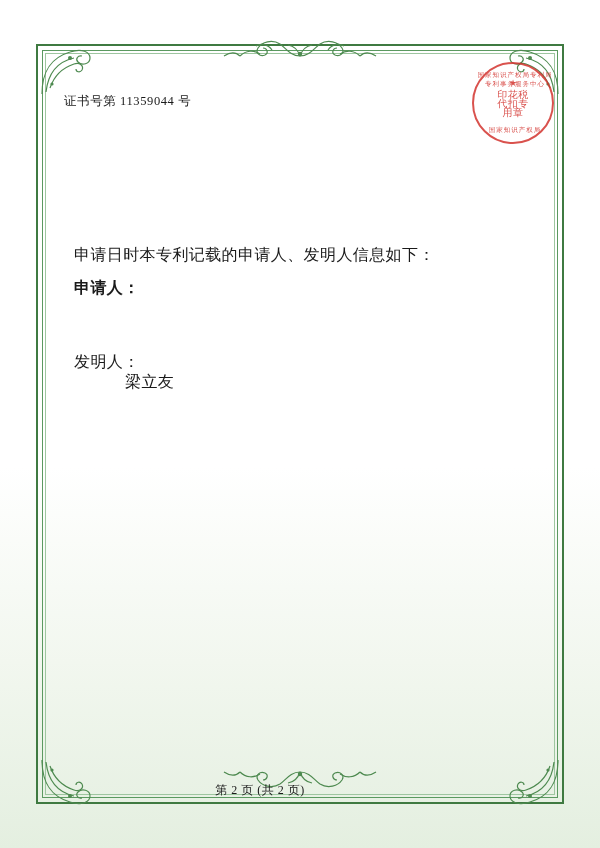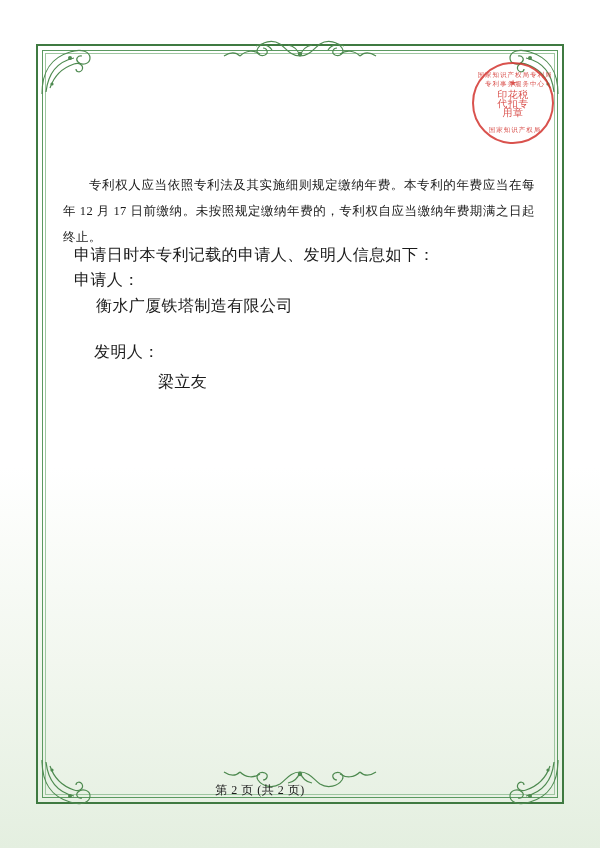--- a/index.html
+++ b/index.html
@@ -130,24 +130,24 @@
 
   .info-line {
     position: absolute;
     left: 74px;
     font-size: 16px;
     color: #1a1a1a;
     letter-spacing: 0.4px;
     white-space: nowrap;
   }
   .l-intro { top: 245px; }
-  .l-applicant-label { top: 270px; }
+  .l-applicant-label { top: 278px; font-weight: bold; }
   .l-applicant-value { top: 296px; left: 96px; }
-  .l-inventor-label { top: 342px; margin-left: 20px; }
-  .l-inventor-value { top: 372px; left: 125px; margin-left: 33px; }
+  .l-inventor-label { top: 352px; }
+  .l-inventor-value { top: 372px; left: 125px; }
 
   .footer {
     position: absolute;
     left: 0; top: 782px;
     width: 520px;
     text-align: center;
     font-size: 12px;
     color: #1a1a1a;
     letter-spacing: 0.5px;
   }
@@ -225,24 +225,23 @@
   </div>
 
   <div class="seal">
     <div class="seal-arc-top">国家知识产权局专利局专利事务服务中心</div>
     <div class="seal-star">★</div>
     <div class="seal-inner">印花税
 代扣专用章</div>
     <div class="seal-arc-bottom">国家知识产权局</div>
   </div>
 
-
-  <div class="para">专利权人应当依照专利法及其实施细则规定缴纳年费。本专利的年费应当在每年 12 月 17 日前缴纳。未按照规定缴纳年费的，专利权自应当缴纳年费期满之日起终止。</div>
+  <div class="cert-no">证书号第 11359044 号</div>
+
 
   <div class="info-line l-intro">申请日时本专利记载的申请人、发明人信息如下：</div>
   <div class="info-line l-applicant-label">申请人：</div>
-  <div class="info-line l-applicant-value">衡水广厦铁塔制造有限公司</div>
   <div class="info-line l-inventor-label">发明人：</div>
   <div class="info-line l-inventor-value">梁立友</div>
 
   <div class="footer">第 2 页 (共 2 页)</div>
 
 </div>
 
 </body></html>

